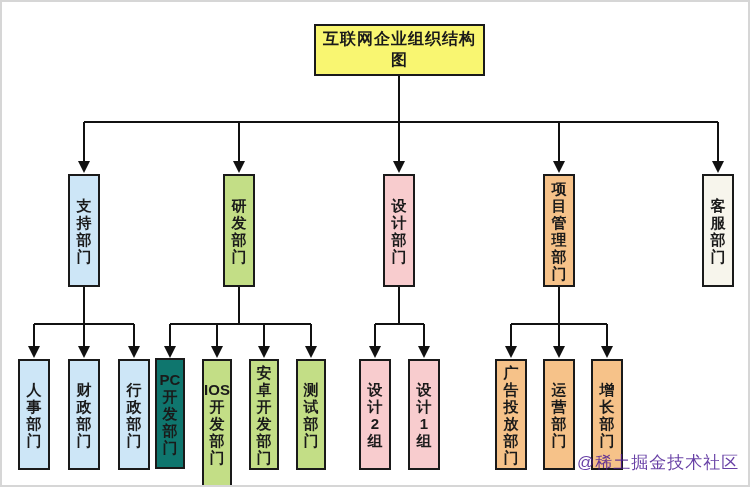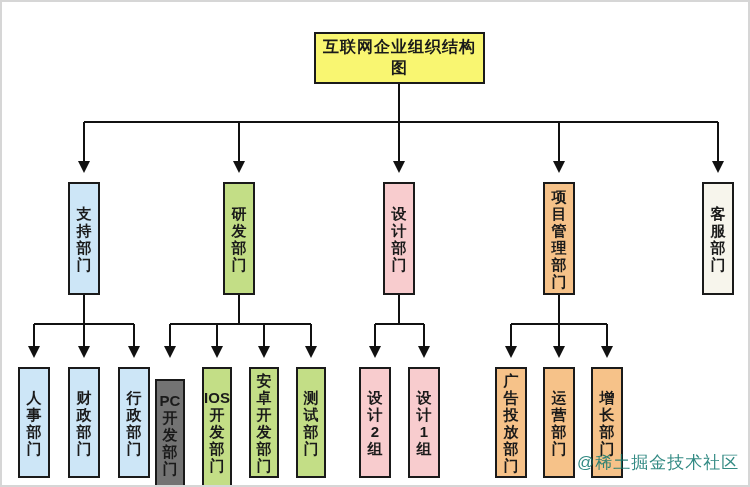--- a/index.html
+++ b/index.html
@@ -7,21 +7,20 @@
     position:relative; width:750px; height:487px; box-sizing:border-box;
     background:#ffffff; border:2px solid #d6d6d6; overflow:hidden;
     font-family:"Liberation Sans", sans-serif;
   }
   svg.connectors { position:absolute; left:0; top:0; width:750px; height:487px; }
   .node {
     position:absolute; box-sizing:border-box;
     border:2px solid #1a1a1a; color:#1a1a1a; font-weight:bold;
     display:flex; align-items:center; justify-content:center;
     text-align:center;
-    margin-top:8px;
   }
   .root { font-size:16px; letter-spacing:1px; }
   .v-label { white-space:pre-line; font-size:15px; line-height:17px; text-align:center; }
   .watermark {
     position:absolute; left:575px; top:449px; z-index:5;
     font-size:17px; letter-spacing:1px; opacity:0.85; font-weight:normal;
   }
 </style>
 </head>
 <body>
@@ -112,21 +111,21 @@
 部
 门</span>
   </div>
   <div class="node" style="left: 116px; top: 357px; width: 32px; height: 111px; background-color: rgb(205, 230, 247);">
     <span class="v-label">行
 政
 部
 门</span>
   </div>
 
-  <div class="node" style="left: 153px; top: 369px; width: 30px; height: 111px; background-color: #737373;">
+  <div class="node" style="left: 153px; top: 356px; width: 30px; height: 111px; background-color: #0f766e;">
     <span class="v-label">PC
 开
 发
 部
 门</span>
   </div>
   <div class="node" style="left: 200px; top: 357px; width: 30px; height: 128px; background-color: rgb(195, 222, 134);">
     <span class="v-label">IOS
 开
 发
@@ -175,15 +174,15 @@
 部
 门</span>
   </div>
   <div class="node" style="left: 589px; top: 357px; width: 32px; height: 111px; background-color: rgb(246, 194, 137);">
     <span class="v-label">增
 长
 部
 门</span>
   </div>
 
-  <div class="watermark" style="color: #0f766e;">@稀土掘金技术社区</div>
+  <div class="watermark" style="color: #4c1d95;">@稀土掘金技术社区</div>
 
 </div>
 
 </body></html>

